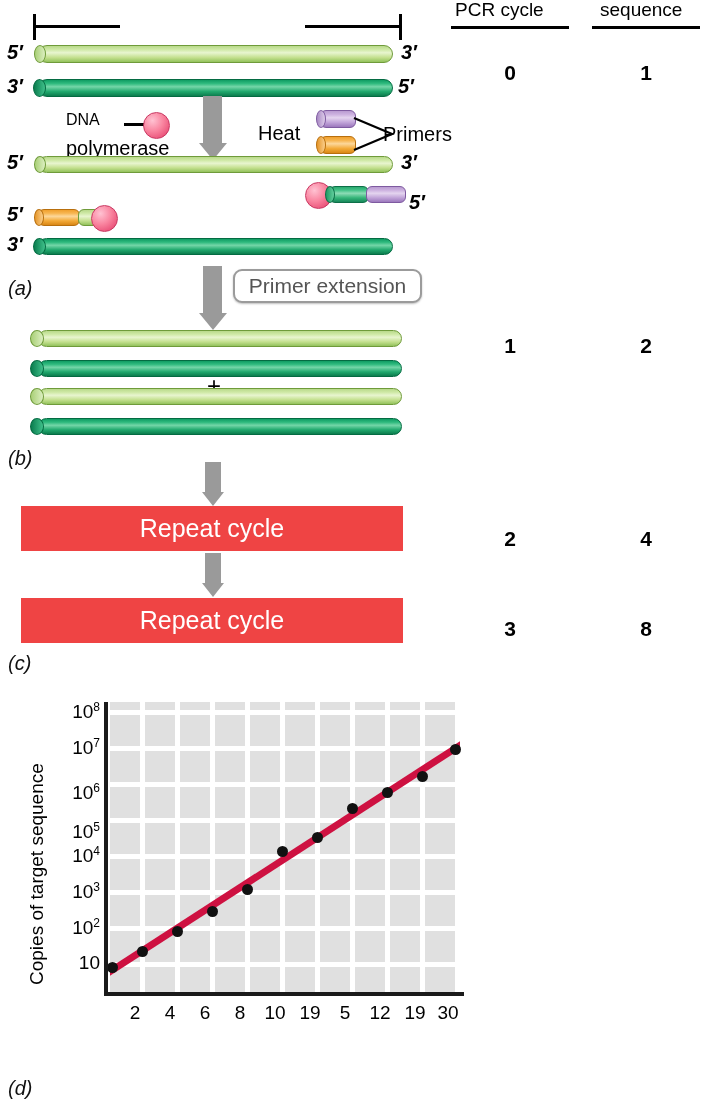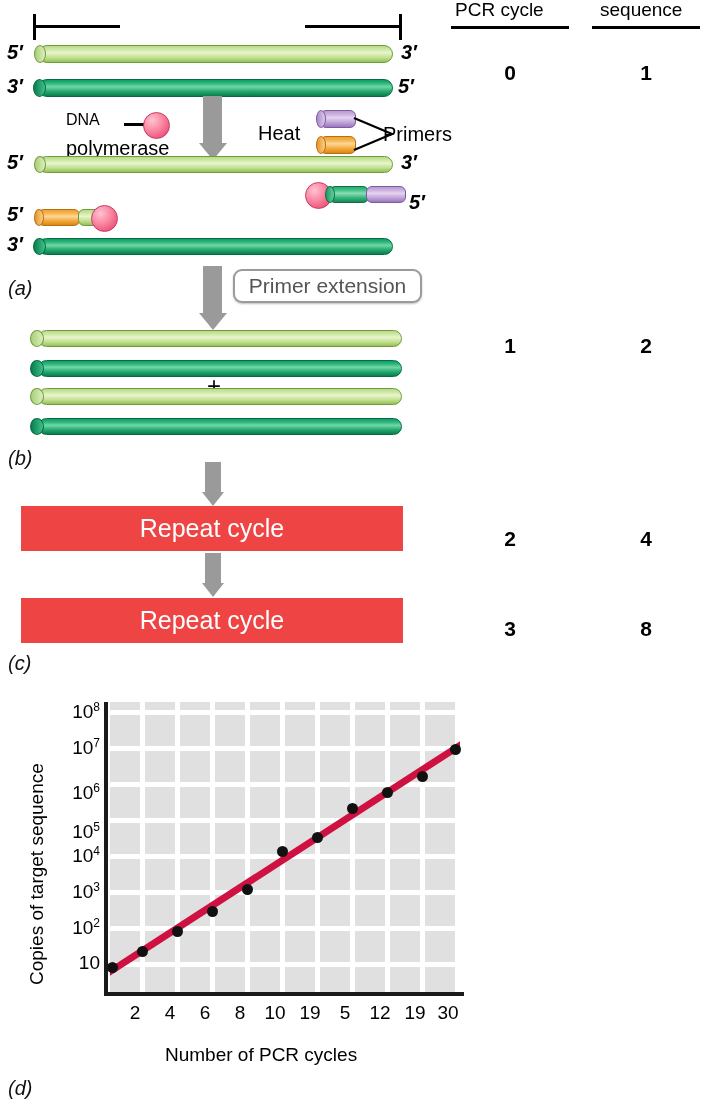--- a/index.html
+++ b/index.html
@@ -386,18 +386,17 @@
     <div class="xtick" style="left:155px; top:312px; width:30px;">4</div>
     <div class="xtick" style="left:190px; top:312px; width:30px;">6</div>
     <div class="xtick" style="left:225px; top:312px; width:30px;">8</div>
     <div class="xtick" style="left:260px; top:312px; width:30px;">10</div>
     <div class="xtick" style="left:295px; top:312px; width:30px;">19</div>
     <div class="xtick" style="left:330px; top:312px; width:30px;">5</div>
     <div class="xtick" style="left:365px; top:312px; width:30px;">12</div>
     <div class="xtick" style="left:400px; top:312px; width:30px;">19</div>
     <div class="xtick" style="left:433px; top:312px; width:30px;">30</div>
 
-    <div class="lbl" style="position:absolute; left:165px; top:355px; font-size:19px;">Number of PCR cycles</div>
   </div>
 
   <div class="lbl abs panel-letter" style="left:8px; top:1078px;">(d)</div>
 
 </div>
 
 </body></html>

